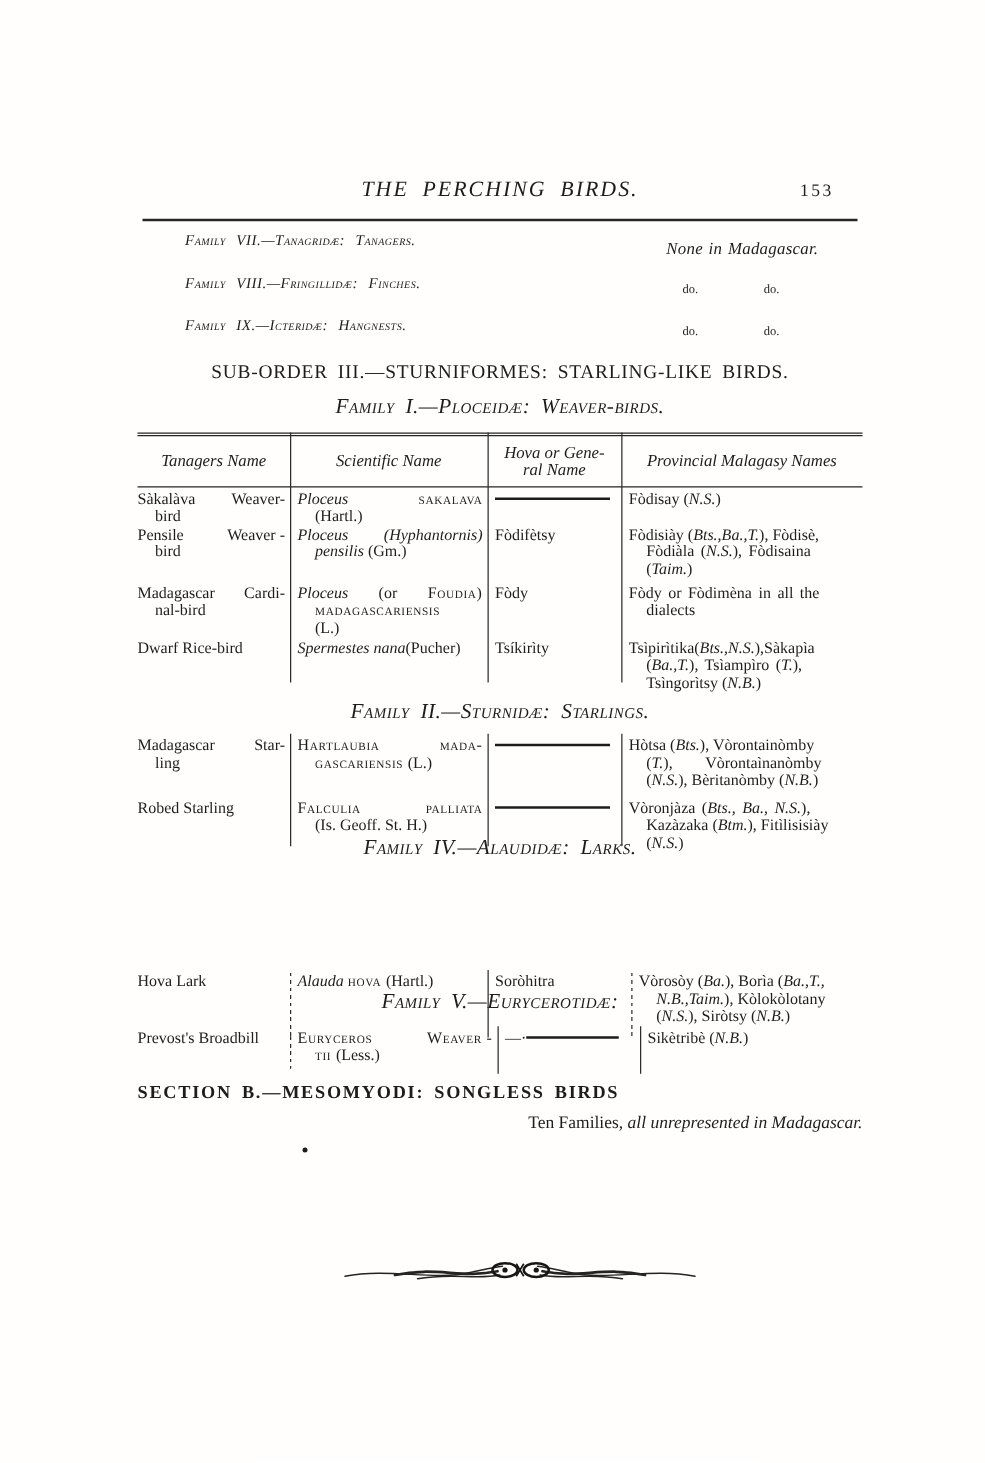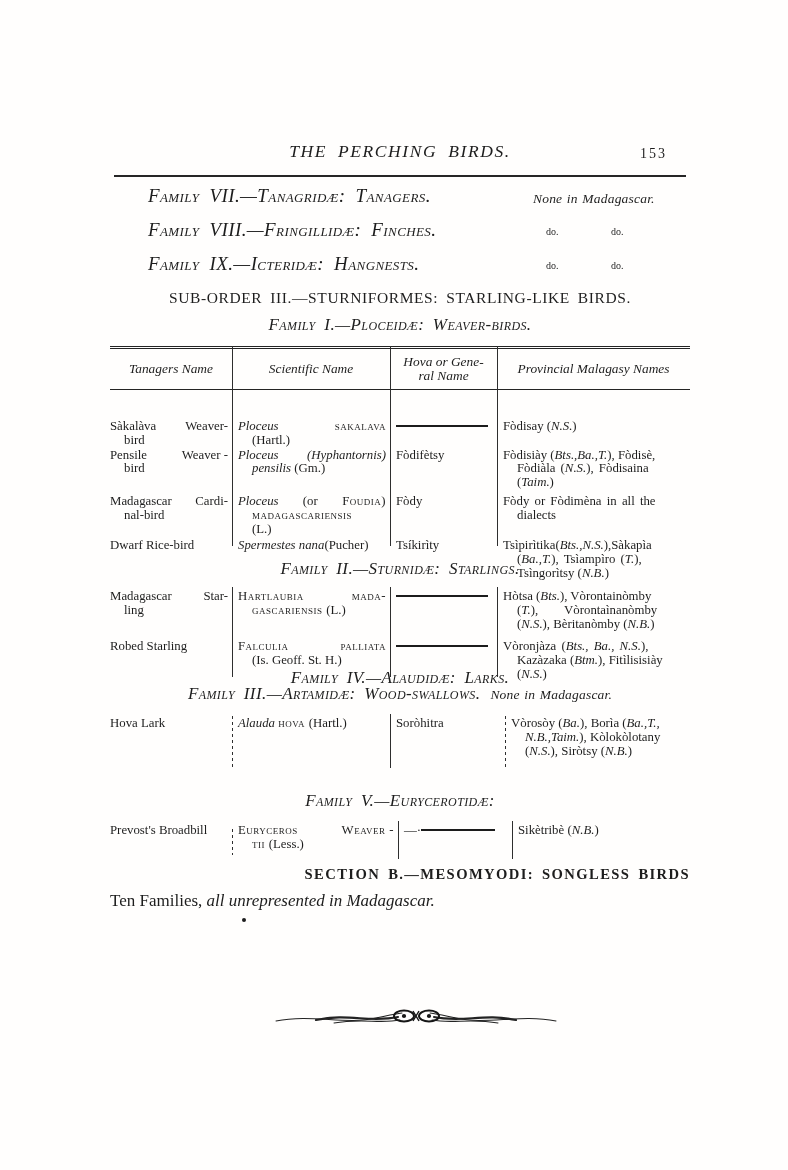--- a/index.html
+++ b/index.html
@@ -7,21 +7,21 @@
         font-family:"Liberation Serif","DejaVu Serif",serif;overflow:hidden;}
   .abs{position:absolute;}
 
   
   .running-head{left:110px;top:141px;width:580px;text-align:center;font-style:italic;
     font-size:17.5px;letter-spacing:1.6px;word-spacing:5px;}
   .page-number{left:640px;top:146px;font-size:14px;letter-spacing:2px;}
   .header-rule{left:114px;top:175px;width:572px;height:2px;background:#262626;}
 
   
-  .fam-line{left:148px;font-variant:small-caps;font-style:italic;font-size:19px;
+  .fam-line{left:148px;font-variant:small-caps;font-style:italic;font-size:12px;
     letter-spacing:.4px;word-spacing:5px;}
   .fam-note{position:absolute;font-style:italic;font-size:13.5px;font-variant:normal;
     letter-spacing:.2px;word-spacing:1px;}
   .fam-do{position:absolute;font-size:10px;font-style:normal;font-variant:normal;}
 
   .sub-order{left:110px;top:289px;width:580px;text-align:center;font-size:15.5px;
     letter-spacing:.6px;word-spacing:3.5px;}
   .fam-center{width:580px;left:110px;text-align:center;font-variant:small-caps;
     font-style:italic;font-size:17px;letter-spacing:.4px;word-spacing:4px;}
   .fam-center .fam-note{position:static;margin-left:10px;}
@@ -44,28 +44,28 @@
   .l-ws{word-spacing:2px;}
   .seg-it{font-style:italic;}
   .seg-sc{font-variant:small-caps;letter-spacing:.5px;}
   .seg-rule{display:inline-block;width:92px;border-top:2px solid #1c1c1c;vertical-align:3px;}
   .seg-rule2{display:inline-block;width:74px;border-top:2px solid #1c1c1c;vertical-align:3px;}
   .seg-gap{display:inline-block;width:26px;}
   .vline{position:absolute;width:1.2px;background:#2e2e2e;}
   .vdot{position:absolute;width:1.2px;
     background:repeating-linear-gradient(#2e2e2e 0 3px,transparent 3px 6px);}
 
-  #f1-body .trow:nth-child(1){margin-bottom:1px;margin-top:27px;}
+  #f1-body .trow:nth-child(1){margin-bottom:1px;}
   #f1-body .trow:nth-child(2){margin-bottom:5px;}
   #f1-body .trow:nth-child(3){margin-bottom:3px;}
   #f2-body .trow:nth-child(1){margin-bottom:9px;}
 
-  .section-b{left:110px;top:866px;width:580px;text-align:right;font-weight:bold;
+  .section-b{left:110px;top:866px;width:580px;text-align:left;font-weight:bold;
     font-size:14.6px;letter-spacing:1.4px;word-spacing:3px;}
-  .section-b-sub{left:110px;top:891px;width:580px;text-align:left;font-size:17px;}
+  .section-b-sub{left:110px;top:891px;width:580px;text-align:right;font-size:14px;}
   .stray-dot{left:242px;top:918px;width:4px;height:4px;border-radius:50%;background:#1d1d1d;}
 </style>
 </head>
 <body>
 
 <div class="page">
 
   <div class="abs running-head">THE PERCHING BIRDS.</div>
   <div class="abs page-number">153</div>
   <div class="abs header-rule"></div>
@@ -214,26 +214,23 @@
             <div class="line l-l2"><span>Kazàzaka (</span><span class="seg-it">Btm.</span><span>), Fitìlisisiày</span></div>
             <div class="line l-l2"><span>(</span><span class="seg-it">N.S.</span><span>)</span></div>
           </div>
         </div>
       </div>
     <div class="vline" style="left:122px;top:0;height:90px;"></div>
     <div class="vline" style="left:280px;top:0;height:90px;"></div>
     <div class="vline" style="left:387px;top:0;height:90px;"></div>
   </div>
 
-  <div class="abs fam-center" style="top:684px;">
-    <span>Family III.—Artamidæ: Wood-swallows.</span><span class="fam-note">None in Madagascar.</span>
-  </div>
   <div class="abs fam-center" style="top:668px;">Family IV.—Alaudidæ: Larks.</div>
 
-  <div class="abs tbl hova-row" style="top:714px;height:56px;font-family:Liberation Serif, serif;">
+  <div class="abs tbl hova-row" style="top:776px;height:56px;font-family:Liberation Serif, serif;">
     <div class="tbody" id="f4-body">
         <div class="trow">
           <div class="tcell c1">
             <div class="line"><span>Hova Lark</span></div>
           </div>
           <div class="tcell c2">
             <div class="line"><span class="seg-it">Alauda </span><span class="seg-sc">hova </span><span>(Hartl.)</span></div>
           </div>
           <div class="tcell c3">
             <div class="line"><span>Soròhitra</span></div>

